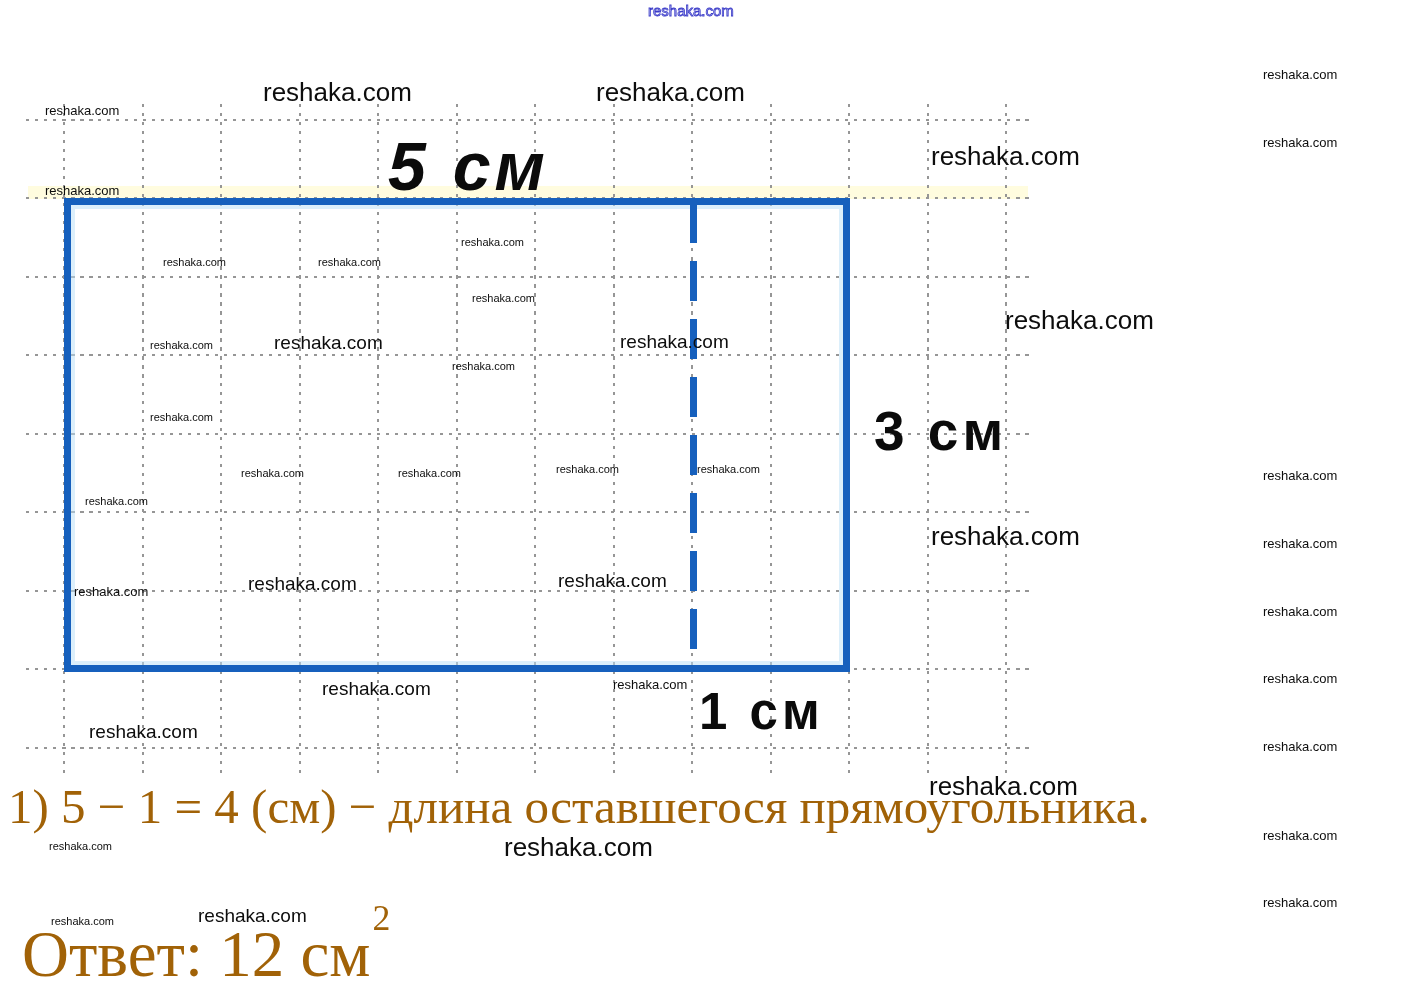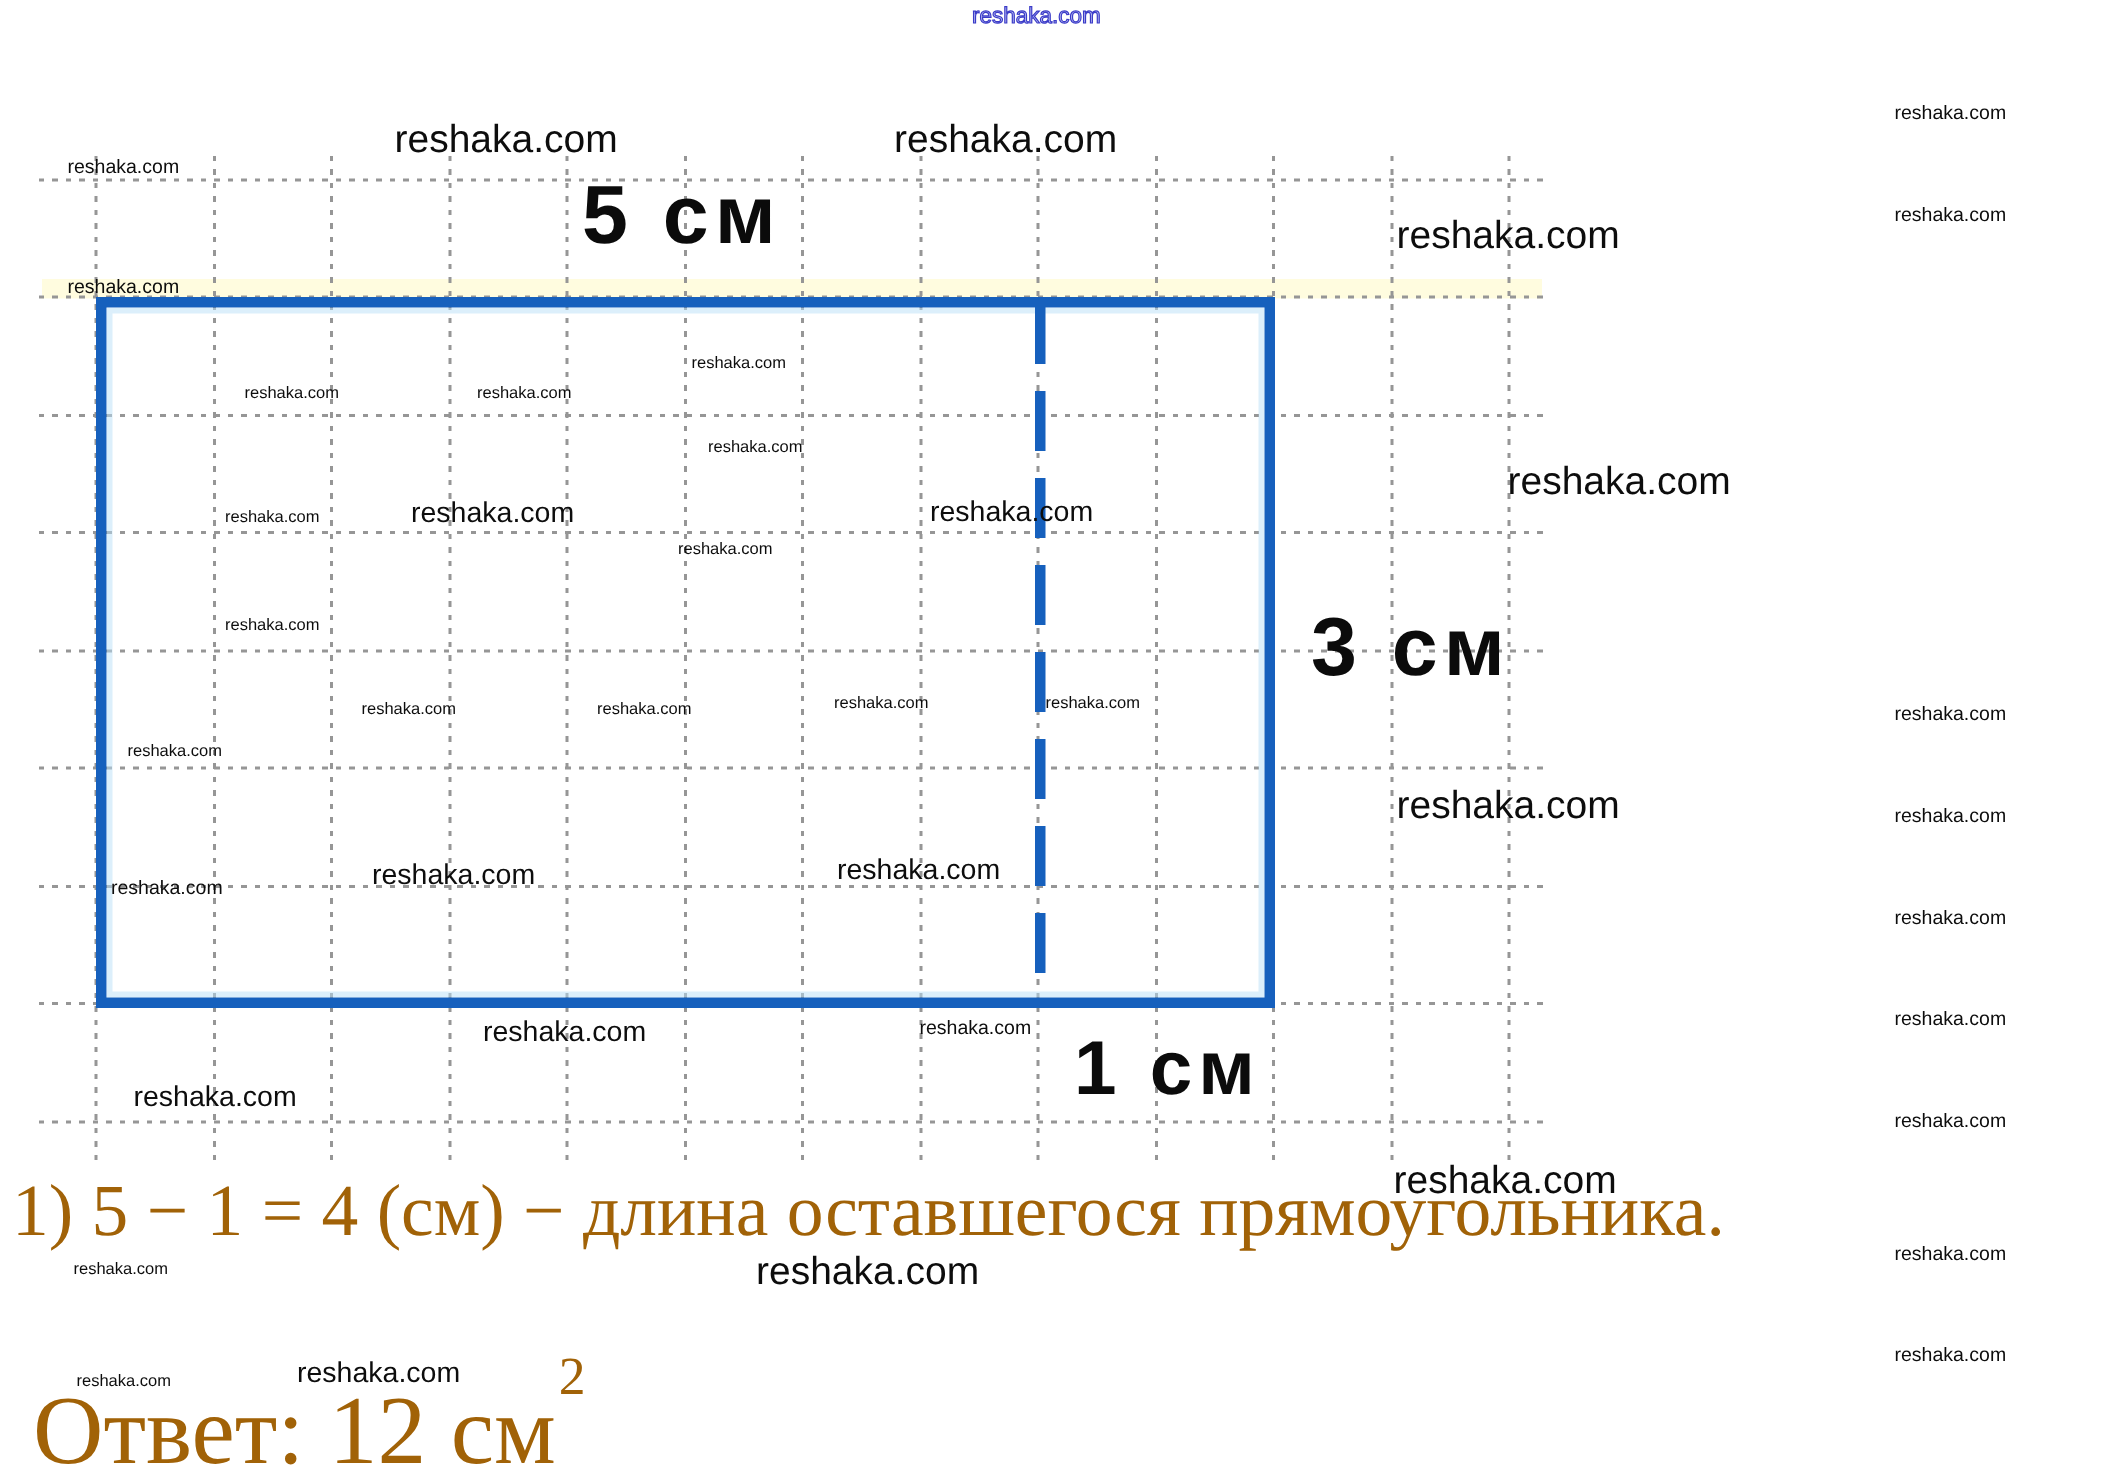--- a/index.html
+++ b/index.html
@@ -26,23 +26,23 @@
     box-shadow: inset 0 0 0 4px rgba(186,223,248,0.5);
   }
   .divider {
     position:absolute; left:690px; top:203px; width:7px; height:450px; z-index:2;
   }
   .dim {
     position:absolute; font-family:"Liberation Sans", sans-serif;
     font-weight:bold; color:#0b0b0b; letter-spacing:4px; z-index:3;
     white-space:nowrap; line-height:1;
   }
-  .dim-w { left:388px; top:116px; font-size:55px; }
+  .dim-w { left:388px; top:132px; font-size:68px;font-style:italic; }
   .dim-h { left:874px; top:404px; font-size:55px; }
-  .dim-c { left:699px; top:686px; font-size:51px;margin-left:17px; }
+  .dim-c { left:699px; top:686px; font-size:51px; }
   .sol {
     position:absolute; font-family:"Liberation Serif", serif; color:#a16207;
     white-space:nowrap; z-index:3; line-height:1.05;
   }
   .line1 { left:8px;  top:781px; font-size:49px; }
   .line2 { left:8px;  top:847px; font-size:49px; }
   .answer{ left:22px;  top:920px; font-size:65px; }
   .sq { font-size:0.55em; position:relative; top:-0.65em; margin-left:2px; line-height:0; }
   .wm-layer { position:absolute; left:0; top:0; width:100%; height:100%; z-index:4; pointer-events:none; }
   .wm {

